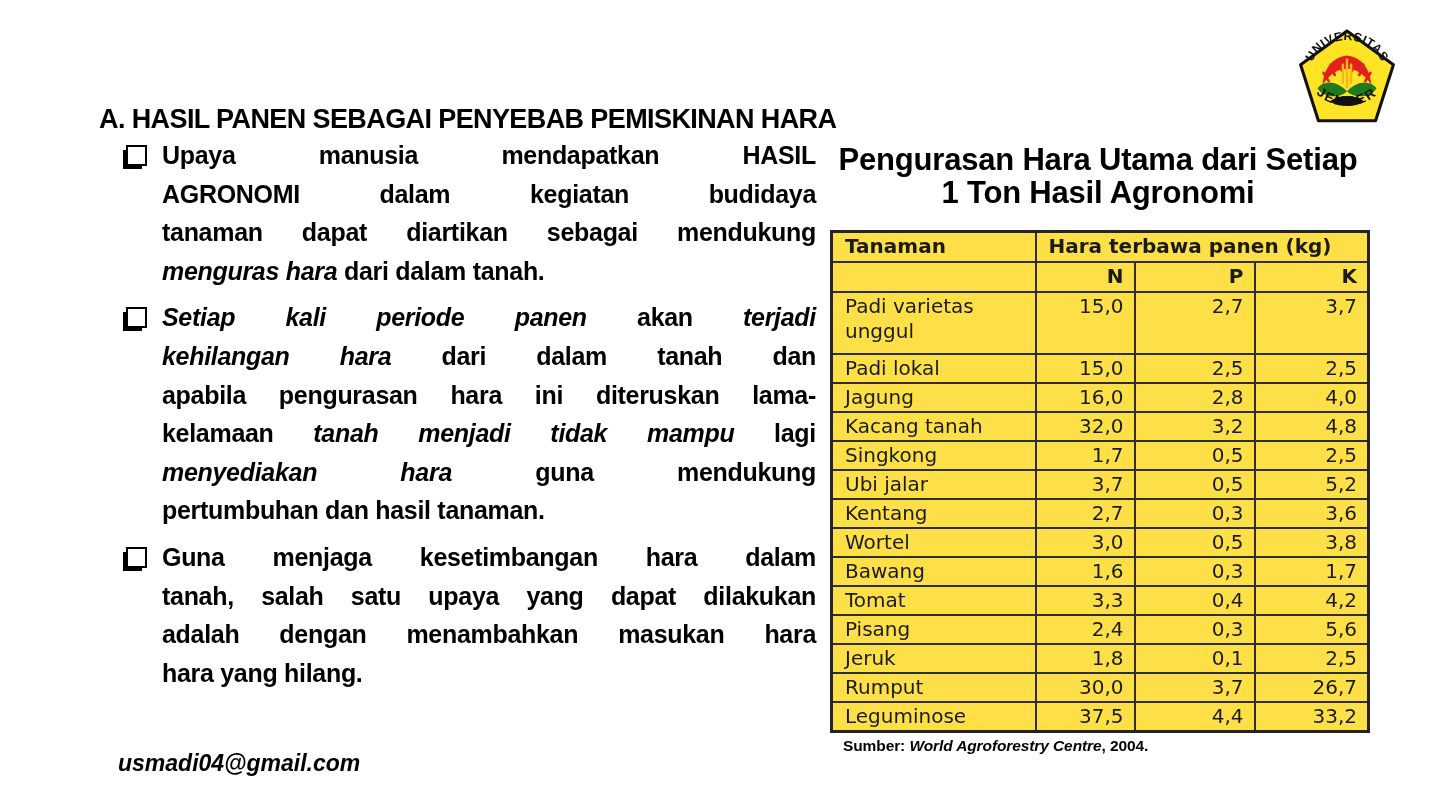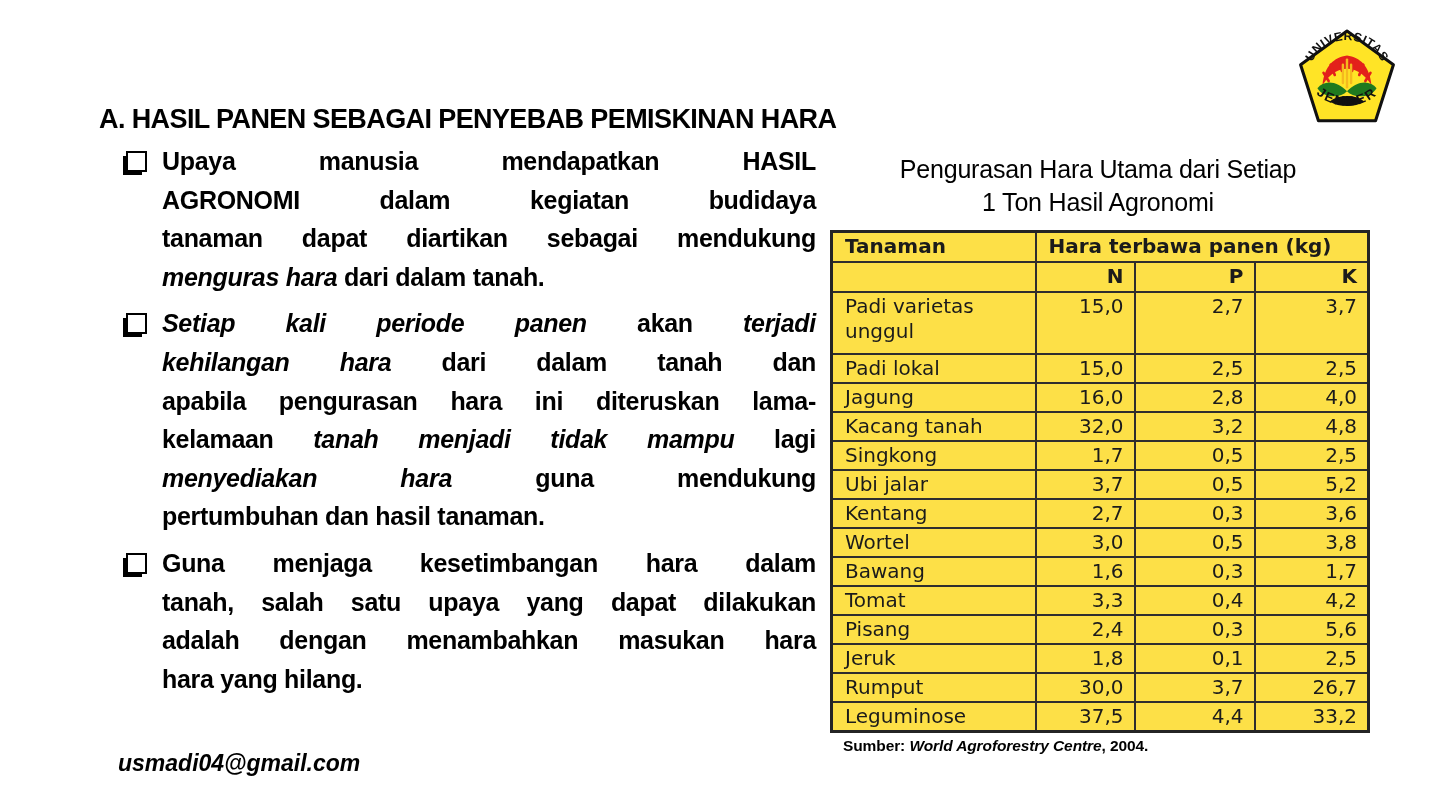--- a/index.html
+++ b/index.html
@@ -15,21 +15,21 @@
   
   .logo { position: absolute; left: 1296px; top: 28px; width: 102px; height: 102px; }
 
   
   .title {
     position: absolute; left: 85px; top: 90px; width: 760px;
     margin: 14px;
     font-size: 27px; font-weight: bold; letter-spacing: -0.6px;
     color: #000;
   }
-  .bullets { position: absolute; left: 122px; top: 142px; width: 694px; }
+  .bullets { position: absolute; left: 122px; top: 136px; width: 694px; }
   .bullet-item { display: flex; margin-bottom: 8px; }
   .bullet-glyph {
     flex: 0 0 auto;
     width: 17px; height: 17px;
     margin: 9px 0 0 4px;
     border: 2.5px solid #000;
     background: #fff;
     box-shadow: -4px 4px 0 -1px #000;
   }
   .bullet-text { flex: 1 1 auto; margin-left: 15px; }
@@ -42,23 +42,23 @@
   .jline.lastline { text-align-last: left; }
   .it { font-style: italic; }
 
   .email {
     position: absolute; left: 118px; top: 750px;
     font-size: 23px; font-weight: bold; font-style: italic;
   }
 
   
   .right-title {
-    position: absolute; left: 828px; top: 153px; width: 540px;
+    position: absolute; left: 828px; top: 143px; width: 540px;
     text-align: center;
-    font-size: 25px; font-weight: normal; line-height: 33px;
+    font-size: 31px; font-weight: bold; line-height: 33px;
     letter-spacing: -0.2px;
   }
 
   .htable {
     position: absolute; left: 830px; top: 230px;
     width: 537px;
     border-collapse: collapse;
     table-layout: fixed;
     font-family: "DejaVu Sans", sans-serif;
     color: #1b1b1b;

